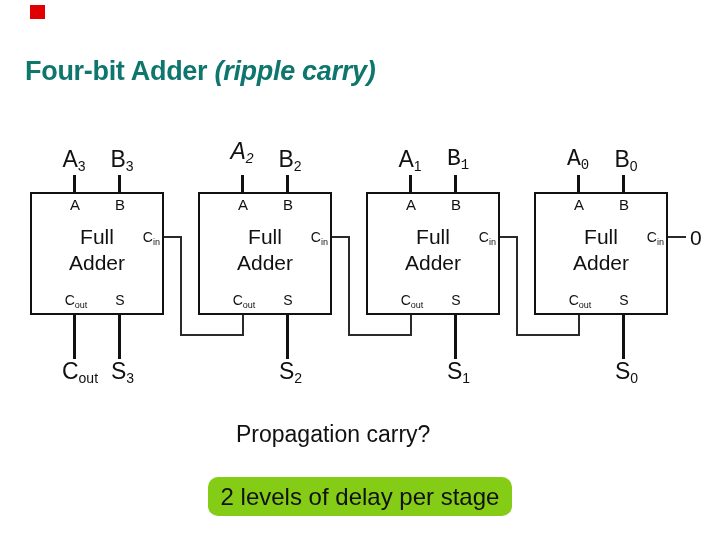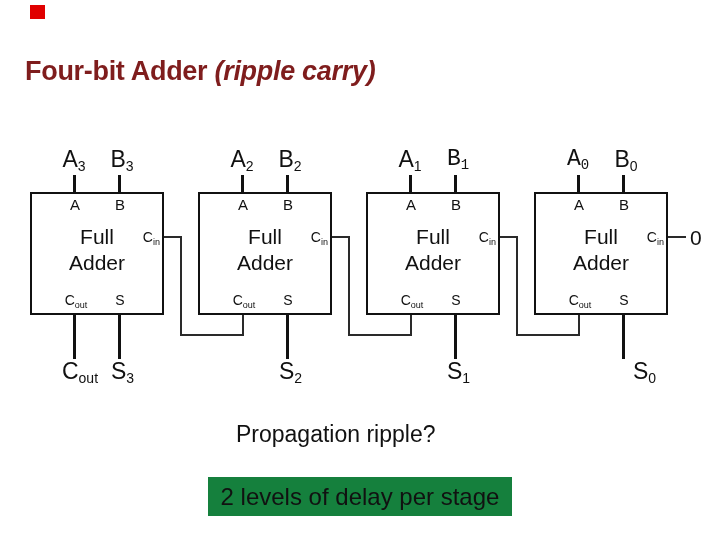--- a/index.html
+++ b/index.html
@@ -23,21 +23,21 @@
   .zero-label{position:absolute;font-size:21px;}
   .question{position:absolute;left:236px;top:421px;font-size:23px;white-space:nowrap;}
   .highlight{position:absolute;left:208px;top:477px;width:304px;height:39px;line-height:39px;text-align:center;font-size:24px;white-space:nowrap;}
 </style>
 </head>
 <body>
 
 <div id="canvas">
   <div class="marker" style="background: rgb(224, 0, 0);"></div>
 
-  <div class="title" style="color: #7f1d1d;"><span>Four-bit Adder</span><span class="em"> (ripple carry)</span></div>
+  <div class="title" style="color: #0f766e;"><span>Four-bit Adder</span><span class="em"> (ripple carry)</span></div>
 
   <div id="diagram">
       <div class="lbl big-label" style="left: 44px; top: 146px; width: 60px;"><span>A</span><span class="sub">3</span></div>
       <div class="lbl big-label" style="left: 92px; top: 146px; width: 60px;"><span>B</span><span class="sub">3</span></div>
       <div class="wire" style="left: 73px; top: 175px; width: 3px; height: 17px;"></div>
       <div class="wire" style="left: 118px; top: 175px; width: 3px; height: 17px;"></div>
       <div class="box" style="left: 30px; top: 192px; width: 134px; height: 123px;"></div>
       <div class="lbl inner-ab" style="left: 55px; top: 196px; width: 40px;">A</div>
       <div class="lbl inner-ab" style="left: 100px; top: 196px; width: 40px;">B</div>
       <div class="fa-name" style="left: 32px; top: 224px; width: 130px;">
@@ -48,21 +48,21 @@
       <div class="lbl inner-small" style="left: 46px; top: 292px; width: 60px;"><span>C</span><span class="sub">out</span></div>
       <div class="lbl inner-small" style="left: 100px; top: 292px; width: 40px;">S</div>
       <div class="wire" style="left: 118px; top: 315px; width: 3px; height: 44px;"></div>
       <div class="lbl big-label" style="left: 90px; top: 358px; width: 65px;"><span>S</span><span class="sub">3</span></div>
       <div class="wire" style="left: 73px; top: 315px; width: 3px; height: 44px;"></div>
       <div class="lbl big-label" style="left: 45px; top: 358px; width: 70px;"><span>C</span><span class="sub">out</span></div>
       <div class="wire thin" style="left: 164px; top: 236px; width: 18px; height: 2px;"></div>
       <div class="wire thin" style="left: 180px; top: 236px; width: 2px; height: 100px;"></div>
       <div class="wire thin" style="left: 180px; top: 334px; width: 64px; height: 2px;"></div>
       <div class="wire thin" style="left: 242px; top: 315px; width: 2px; height: 21px;"></div>
-      <div class="lbl big-label" style="left: 212px; top: 146px; width: 60px;"><span>A</span><span class="sub">2</span></div>
+      <div class="lbl big-label" style="left: 212px; top: 138px; width: 60px; font-style: italic;"><span>A</span><span class="sub">2</span></div>
       <div class="lbl big-label" style="left: 260px; top: 146px; width: 60px;"><span>B</span><span class="sub">2</span></div>
       <div class="wire" style="left: 241px; top: 175px; width: 3px; height: 17px;"></div>
       <div class="wire" style="left: 286px; top: 175px; width: 3px; height: 17px;"></div>
       <div class="box" style="left: 198px; top: 192px; width: 134px; height: 123px;"></div>
       <div class="lbl inner-ab" style="left: 223px; top: 196px; width: 40px;">A</div>
       <div class="lbl inner-ab" style="left: 268px; top: 196px; width: 40px;">B</div>
       <div class="fa-name" style="left: 200px; top: 224px; width: 130px;">
         <div>Full</div>
         <div>Adder</div>
       </div>
@@ -103,21 +103,21 @@
       <div class="lbl inner-ab" style="left: 559px; top: 196px; width: 40px;">A</div>
       <div class="lbl inner-ab" style="left: 604px; top: 196px; width: 40px;">B</div>
       <div class="fa-name" style="left: 536px; top: 224px; width: 130px;">
         <div>Full</div>
         <div>Adder</div>
       </div>
       <div class="lbl inner-small" style="left: 632px; top: 229px; width: 32px; text-align: right;"><span>C</span><span class="sub">in</span></div>
       <div class="lbl inner-small" style="left: 550px; top: 292px; width: 60px;"><span>C</span><span class="sub">out</span></div>
       <div class="lbl inner-small" style="left: 604px; top: 292px; width: 40px;">S</div>
       <div class="wire" style="left: 622px; top: 315px; width: 3px; height: 44px;"></div>
-      <div class="lbl big-label" style="left: 612px; top: 358px; width: 65px;"><span>S</span><span class="sub">0</span></div>
+      <div class="lbl big-label" style="left: 594px; top: 358px; width: 65px;"><span>S</span><span class="sub">0</span></div>
       <div class="wire thin" style="left: 668px; top: 236px; width: 18px; height: 2px;"></div>
       <div class="zero-label" style="left: 690px; top: 226px;">0</div>
     </div>
 
-  <div class="question">Propagation ripple?</div>
+  <div class="question">Propagation carry?</div>
 
-  <div class="highlight" style="background: #15803d;"><span>2 levels of delay per stage</span></div>
+  <div class="highlight" style="background: #84cc16; border-radius: 10px;"><span>2 levels of delay per stage</span></div>
 </div>
 
 </body></html>

